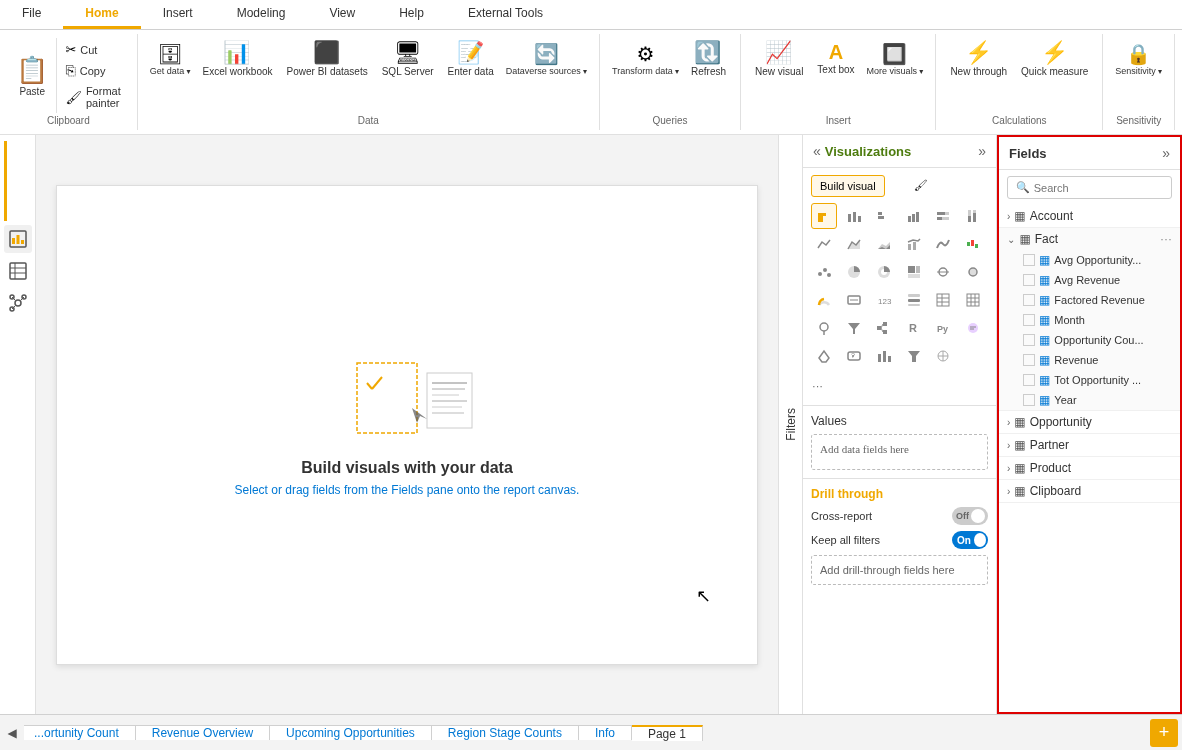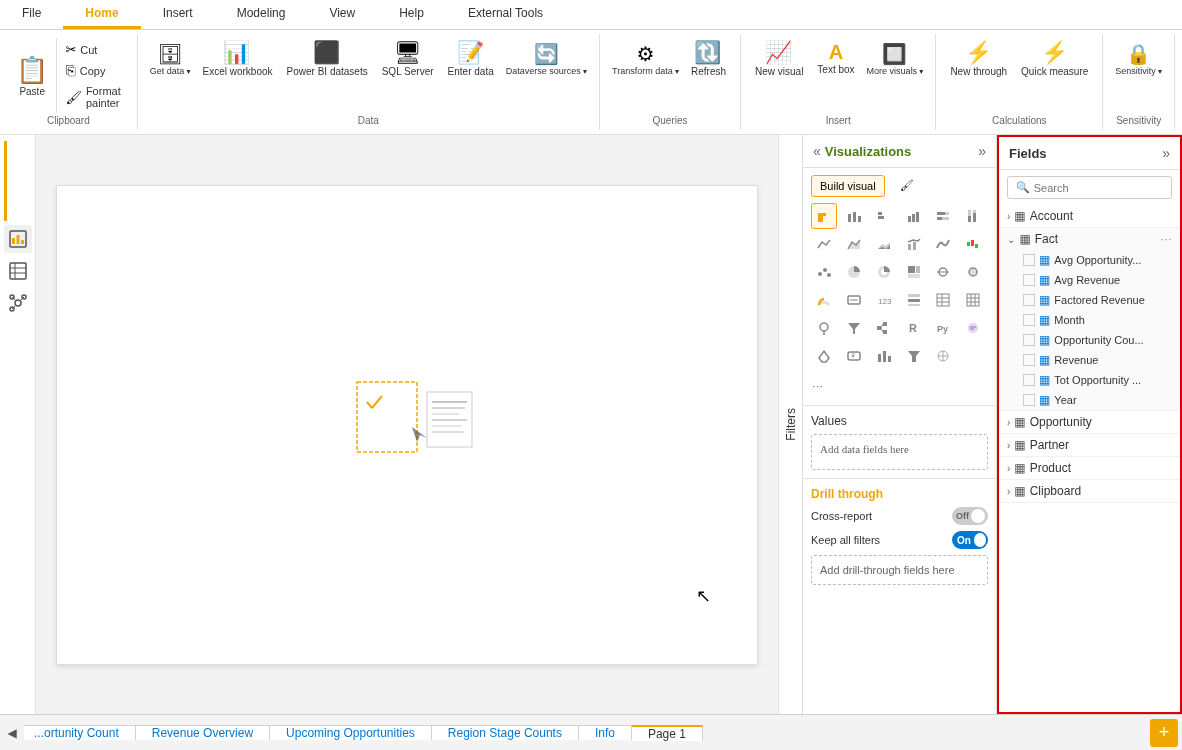--- a/index.html
+++ b/index.html
@@ -306,40 +306,44 @@
           <line x1="105" y1="30" x2="140" y2="30" stroke="#888" stroke-width="1"></line>
           <line x1="105" y1="36" x2="138" y2="36" stroke="#aaa" stroke-width="1"></line>
           <line x1="105" y1="42" x2="132" y2="42" stroke="#ccc" stroke-width="1"></line>
           <line x1="105" y1="48" x2="140" y2="48" stroke="#aaa" stroke-width="1"></line>
           <line x1="105" y1="54" x2="135" y2="54" stroke="#ccc" stroke-width="1"></line>
           <line x1="105" y1="60" x2="137" y2="60" stroke="#bbb" stroke-width="1"></line>
 
           <polygon points="85,55 90,70 93,63 100,66" fill="#555" opacity="0.7"></polygon>
         </svg>
       </div>
+      <div class="canvas-placeholder">
+        <div class="main-text">Build visuals with your data</div>
+        <div class="sub-text">Select or drag fields from the Fields pane onto the report canvas.</div>
+      </div>
     </div>
 
     <div class="cursor" style="left:660px;top:450px;font-size:18px;">↖</div>
   </div>
 
   <div class="filters-panel">
     <span class="filters-label">Filters</span>
   </div>
 
   <div class="viz-panel">
     <div class="viz-panel-header">
       <div style="display:flex;align-items:center;gap:4px;">
         <div class="panel-toggle">«</div>
         <div class="viz-panel-title">Visualizations</div>
       </div>
       <div class="panel-toggle">»</div>
     </div>
 
     <div class="viz-section">
-      <div style="display:flex;align-items:center;gap:6px;margin-bottom:6px;">
+      <div style="display:flex;align-items:center;gap:20px;margin-bottom:6px;">
         <div style="padding:4px 8px;background:#fff8e8;border:1px solid #f0a800;border-radius:3px;font-size:11px;cursor:pointer;">
           <span>Build visual</span>
         </div>
         <div style="padding:4px 8px;border:1px solid transparent;border-radius:3px;font-size:11px;cursor:pointer;">
           <span>🖌</span>
         </div>
       </div>
 
       <div class="viz-icons-grid">
 

